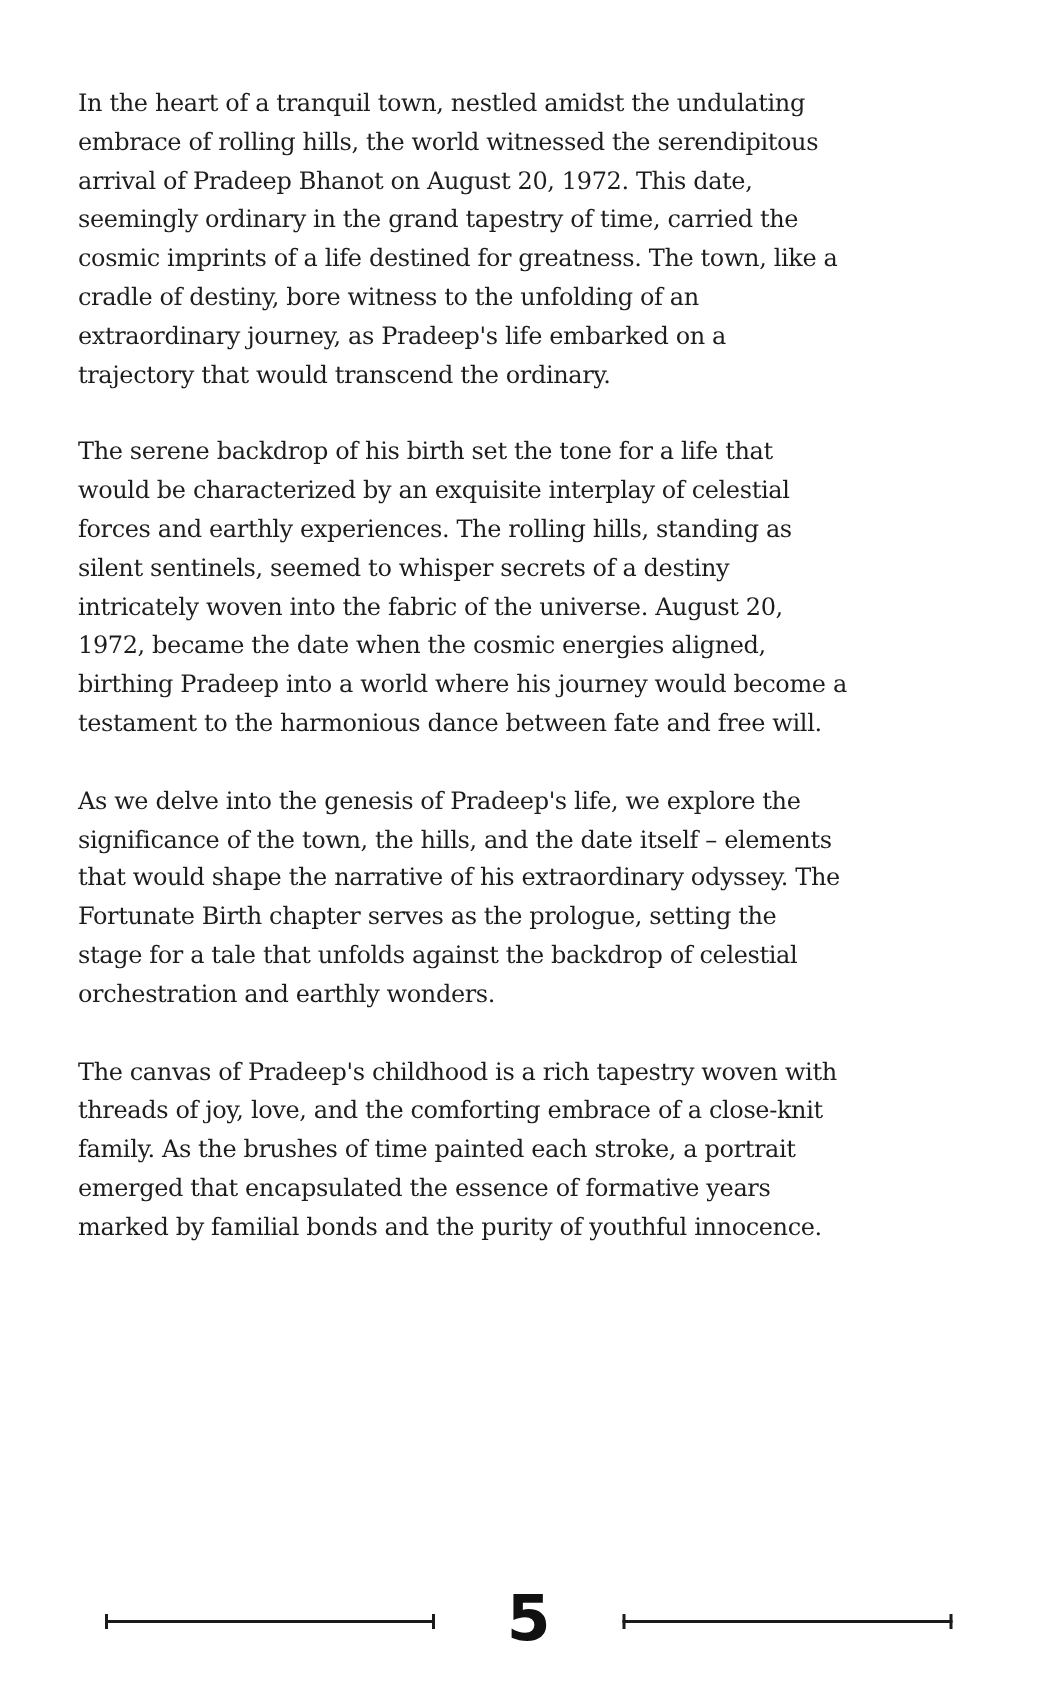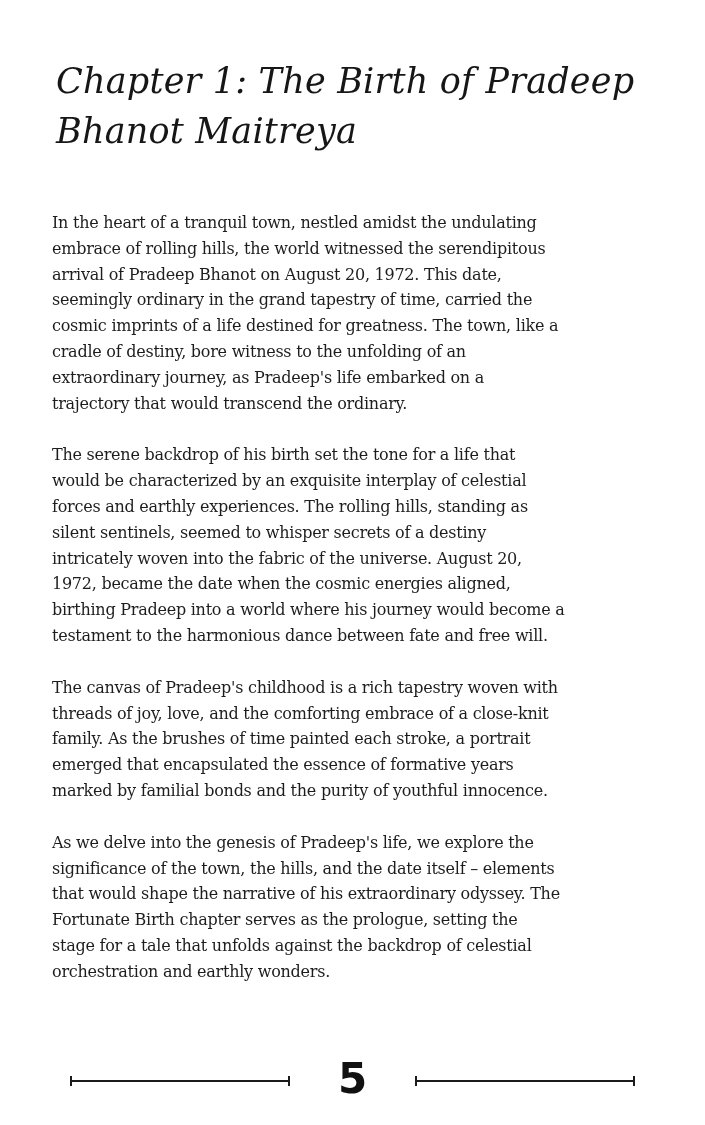--- a/index.html
+++ b/index.html
@@ -73,51 +73,49 @@
     line-height: 1;
     color: #111111;
     transform: translateY(-2px);
   }
 </style>
 </head>
 <body>
 
 <div class="page">
 
-  <h1 class="chapter-title">Chapter 1: The Birth of Pradeep
-Bhanot Maitreya</h1>
 
   <div class="body-text">
     <p>In the heart of a tranquil town, nestled amidst the undulating
 embrace of rolling hills, the world witnessed the serendipitous
 arrival of Pradeep Bhanot on August 20, 1972. This date,
 seemingly ordinary in the grand tapestry of time, carried the
 cosmic imprints of a life destined for greatness. The town, like a
 cradle of destiny, bore witness to the unfolding of an
 extraordinary journey, as Pradeep's life embarked on a
 trajectory that would transcend the ordinary.</p>
     <p>The serene backdrop of his birth set the tone for a life that
 would be characterized by an exquisite interplay of celestial
 forces and earthly experiences. The rolling hills, standing as
 silent sentinels, seemed to whisper secrets of a destiny
 intricately woven into the fabric of the universe. August 20,
 1972, became the date when the cosmic energies aligned,
 birthing Pradeep into a world where his journey would become a
 testament to the harmonious dance between fate and free will.</p>
-    <p>The canvas of Pradeep's childhood is a rich tapestry woven with
-threads of joy, love, and the comforting embrace of a close-knit
-family. As the brushes of time painted each stroke, a portrait
-emerged that encapsulated the essence of formative years
-marked by familial bonds and the purity of youthful innocence.</p>
     <p>As we delve into the genesis of Pradeep's life, we explore the
 significance of the town, the hills, and the date itself – elements
 that would shape the narrative of his extraordinary odyssey. The
 Fortunate Birth chapter serves as the prologue, setting the
 stage for a tale that unfolds against the backdrop of celestial
 orchestration and earthly wonders.</p>
+    <p>The canvas of Pradeep's childhood is a rich tapestry woven with
+threads of joy, love, and the comforting embrace of a close-knit
+family. As the brushes of time painted each stroke, a portrait
+emerged that encapsulated the essence of formative years
+marked by familial bonds and the purity of youthful innocence.</p>
   </div>
 
   <div class="page-footer">
     <span class="rule"></span>
     <span class="page-number">5</span>
     <span class="rule"></span>
   </div>
 
 </div>
 

